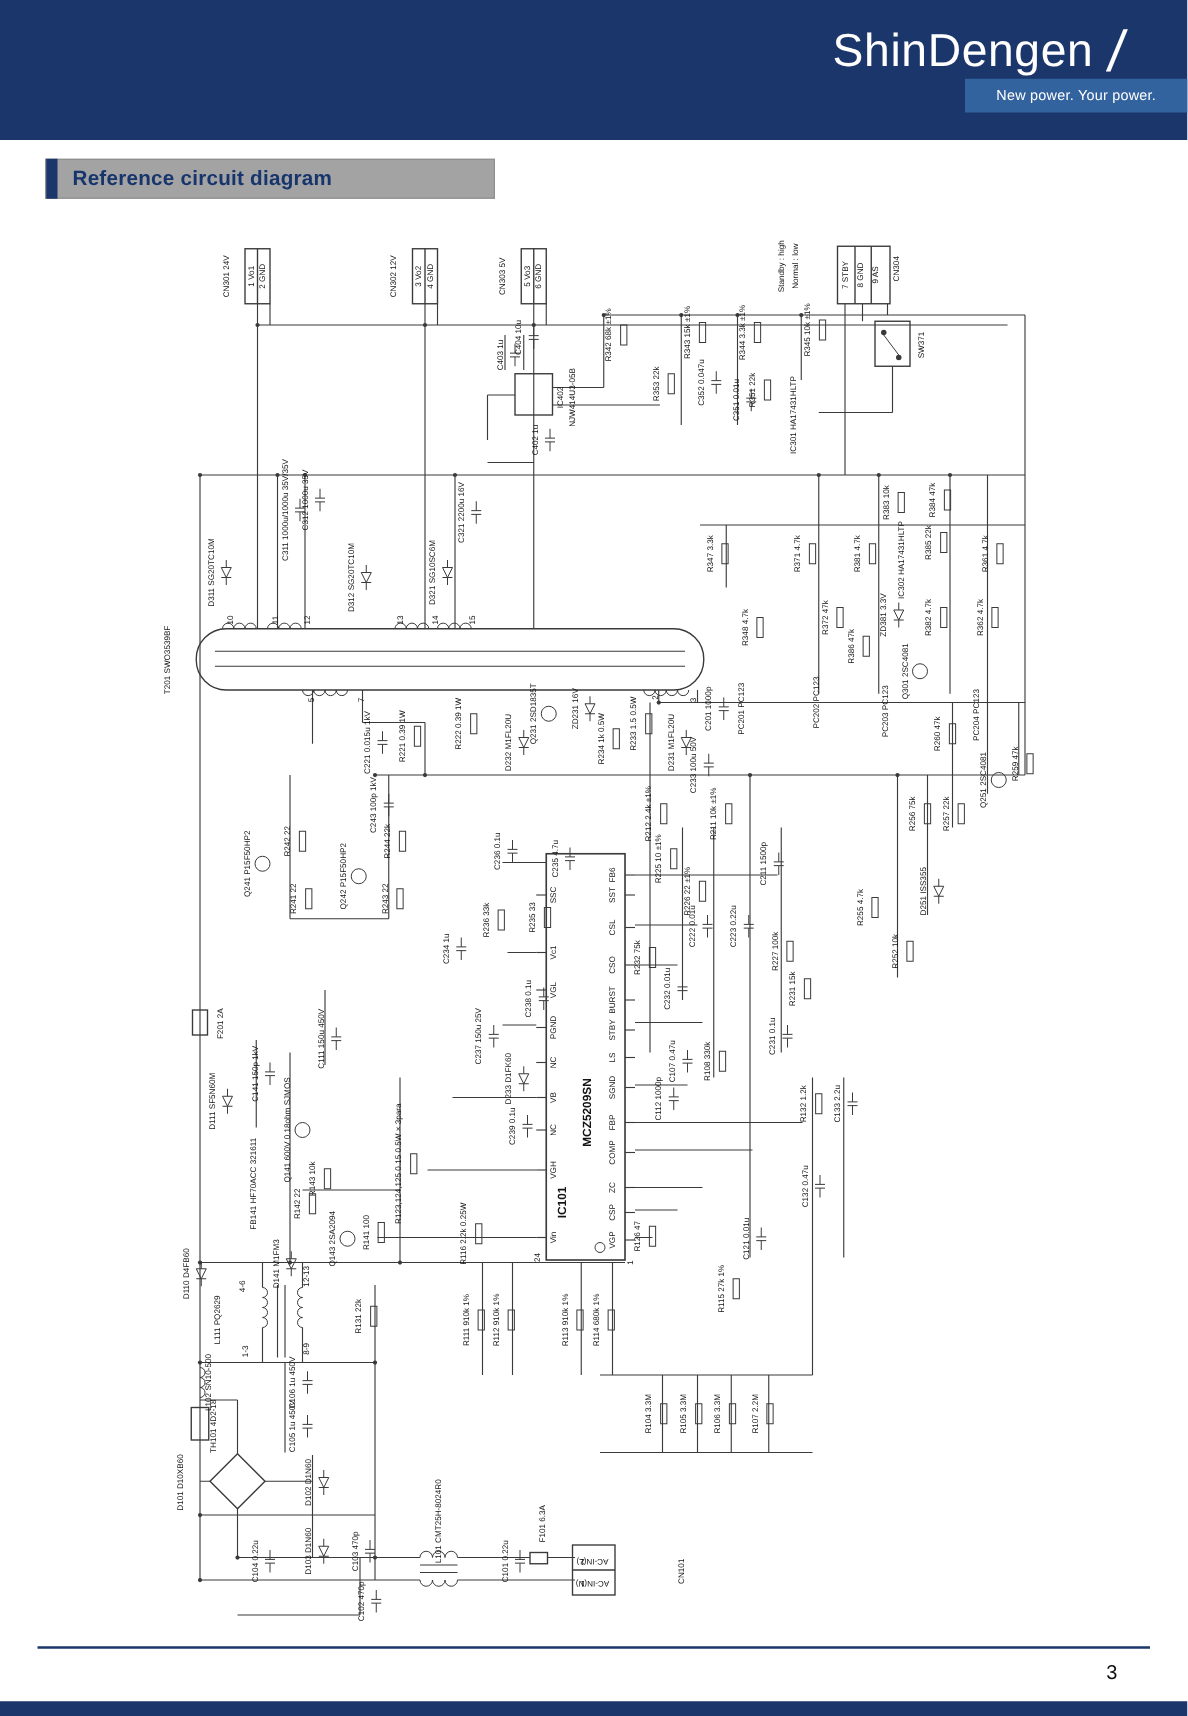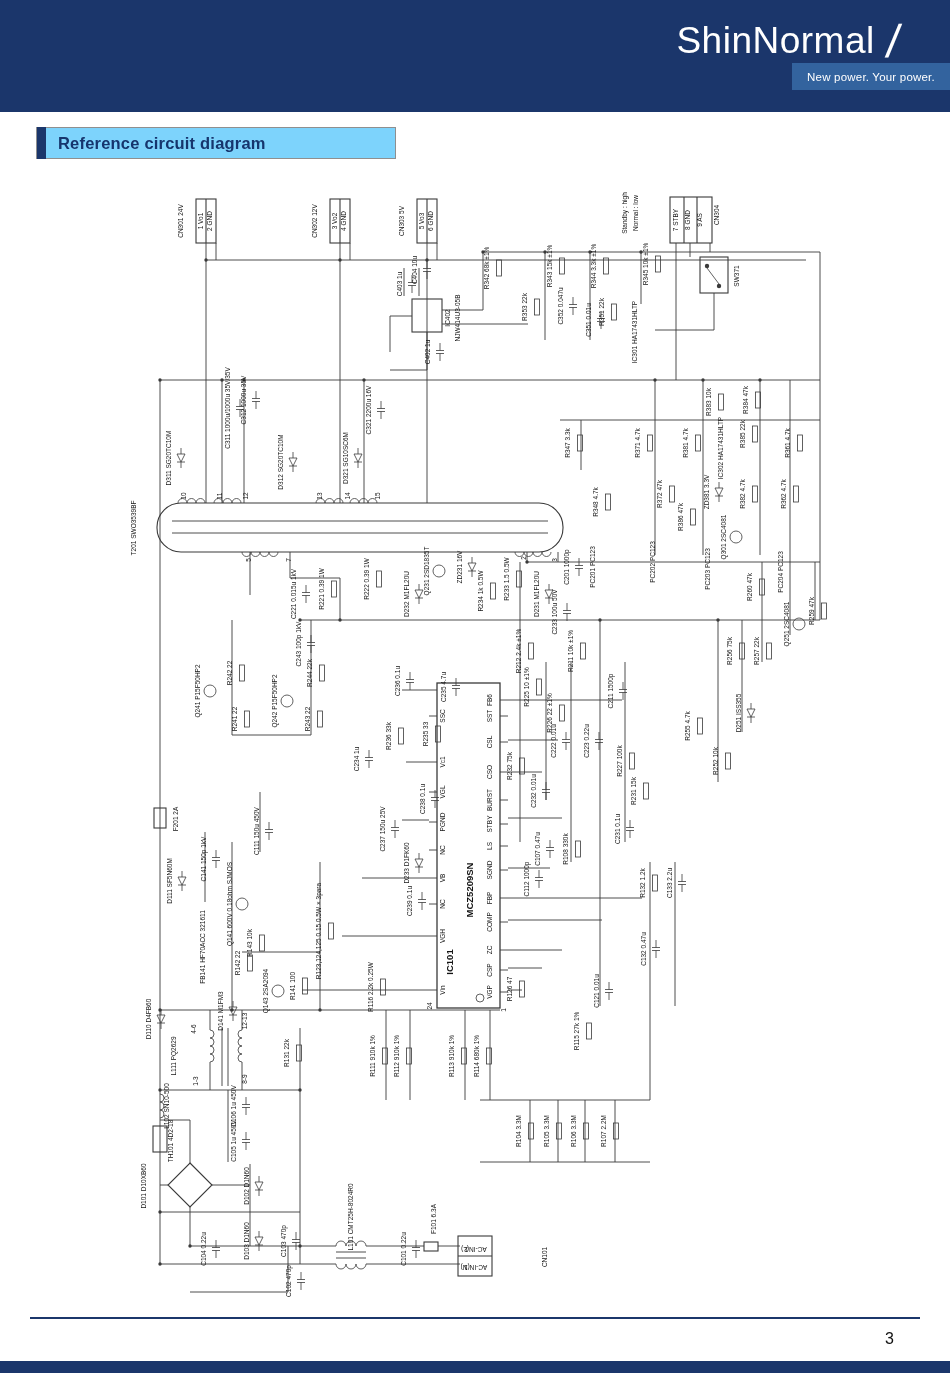--- a/index.html
+++ b/index.html
@@ -2,40 +2,40 @@
 <html><head>
 <meta charset="utf-8">
 <style>
   *{margin:0;padding:0;box-sizing:border-box}
   html,body{width:950px;height:1373px;background:#fff;font-family:"Liberation Sans",sans-serif;position:relative;overflow:hidden}
   .header{position:absolute;top:0;left:0;width:950px;height:112px;background:#1b366b;z-index:3}
   .brand{position:absolute;top:14px;right:50px;color:#fff;font-size:37px;letter-spacing:.5px;white-space:nowrap}
   .brand .b{font-weight:400}
   .brand .l{font-weight:400}
   .brand .slash{font-weight:200;font-size:46px;margin-left:12px;display:inline-block;transform:skewX(-8deg);vertical-align:-4px}
-  .tagline{position:absolute;top:63px;right:0;width:158px;height:27px;background:#33639e;color:#fff;font-size:11.5px;display:flex;align-items:center;justify-content:center;letter-spacing:.2px}
-  .title-box{position:absolute;top:127px;left:36px;width:360px;height:32px;background:#7dd3fc;border:1px solid #8f8f8f;display:flex;align-items:center;z-index:3}
+  .tagline{position:absolute;top:63px;right:0;width:178px;height:27px;background:#33639e;color:#fff;font-size:11.5px;display:flex;align-items:center;justify-content:center;letter-spacing:.2px}
+  .title-box{position:absolute;top:127px;left:36px;width:360px;height:32px;background:#a3a3a3;border:1px solid #8f8f8f;display:flex;align-items:center;z-index:3}
   .title-accent{width:9px;height:32px;background:#1b366b;flex:0 0 9px}
   .title-text{margin-left:12px;font-size:16.5px;font-weight:700;color:#16356d;letter-spacing:.2px}
   .schematic{position:absolute;top:0;left:0;z-index:1}
   .footer-line{position:absolute;left:30px;top:1317px;width:890px;height:2px;background:#1b366b;z-index:3}
   .page-number{position:absolute;right:56px;top:1330px;font-size:16px;color:#111;z-index:3}
   .bottom-bar{position:absolute;left:0;top:1361px;width:950px;height:12px;background:#1b366b;z-index:3}
   svg text.lbl{font-size:6.5px;fill:#141414;text-anchor:middle;font-family:"Liberation Sans",sans-serif}
   svg text.big{font-size:9.5px;font-weight:bold}
   svg .wire{stroke:#3a3a3a;stroke-width:.9;fill:none}
   svg .box{stroke:#3a3a3a;stroke-width:1.1;fill:none}
   svg .sym{stroke:#3a3a3a;stroke-width:.8;fill:none}
   svg .dot{fill:#3a3a3a;stroke:none}
 </style>
 </head>
 <body>
 
 <header class="header">
-  <div class="brand"><span class="b">Shin</span><span class="l">Normal</span><span class="slash">/</span></div>
+  <div class="brand"><span class="b">Shin</span><span class="l">Dengen</span><span class="slash">/</span></div>
   <div class="tagline">New power. Your power.</div>
 </header>
 
 <div class="title-box">
   <div class="title-accent"></div>
   <span class="title-text">Reference circuit diagram</span>
 </div>
 
 <svg id="schem" class="schematic" width="950" height="1373" viewBox="0 0 950 1373" xmlns="http://www.w3.org/2000/svg">
   <path class="wire" d="M206 243 V503 M216 243 V260 M340 243 V503 M350 243 V260 M427 243 V503 M437 243 V260 M206 260 H806 M483 252 H820 M483 252 V310 M545 252 V340 M590 252 V340 M641 252 V304 M676 243 V380 M690 243 V257 M710 243 V252 M820 252 V620 M714 293 V330 M714 330 H655 M404 296 V268 M419 296 V268 M412 316 H390 M390 316 V352 M442 310 H483 M442 324 H528 M427 332 V370 M427 370 H390 M160 380 H820 M160 380 V1264 M222 380 V503 M244 380 V503 M364 380 V503 M560 420 H820 M581 420 V470 M655 380 V555 M703 380 V555 M760 380 V555 M790 380 V505 M250 552 V595 M290 552 V578 M290 578 H340 M340 578 V620 M527 552 V562 M558 552 V562 M527 562 H820 M300 620 H820 M232 620 V735 M311 620 V735 M232 735 H311 M520 562 V842 M546 662 V800 M571 662 V862 M600 620 V1006 M625 662 V842 M650 862 V1100 M675 862 V1006 M718 620 V782 M742 620 V732 M762 562 V662 M790 505 V635 M815 562 V620 M437 690 H402 M429 762 H406 M429 820 H402 M429 878 H362 M429 936 H342 M429 990 H302 M508 700 H622 M508 740 H558 M508 772 H542 M508 818 H562 M508 868 H550 M508 898 H642 M508 920 H602 M508 950 H562 M508 968 H542 M508 990 H522 M205 832 V902 M232 842 V1010 M260 792 V852 M320 862 V1010 M242 952 H320 M160 1010 H500 M386 1010 V1100 M410 1010 V1100 M465 1010 V1100 M490 1010 V1100 M480 1100 H650 M480 1162 H650 M530 1100 V1162 M558 1100 V1162 M585 1100 V1162 M615 1100 V1162 M228 1090 V1162 M160 1090 H300 M300 1028 V1264 M160 1212 H300 M190 1163 V1120 M190 1120 H160 M168 1185 H160 M212 1185 H250 M190 1207 V1246 M190 1246 H336 M366 1246 H424 M438 1246 H460 M160 1264 H336 M366 1264 H460 M250 1164 V1246 M288 1246 V1292 M190 1292 H288"></path>

